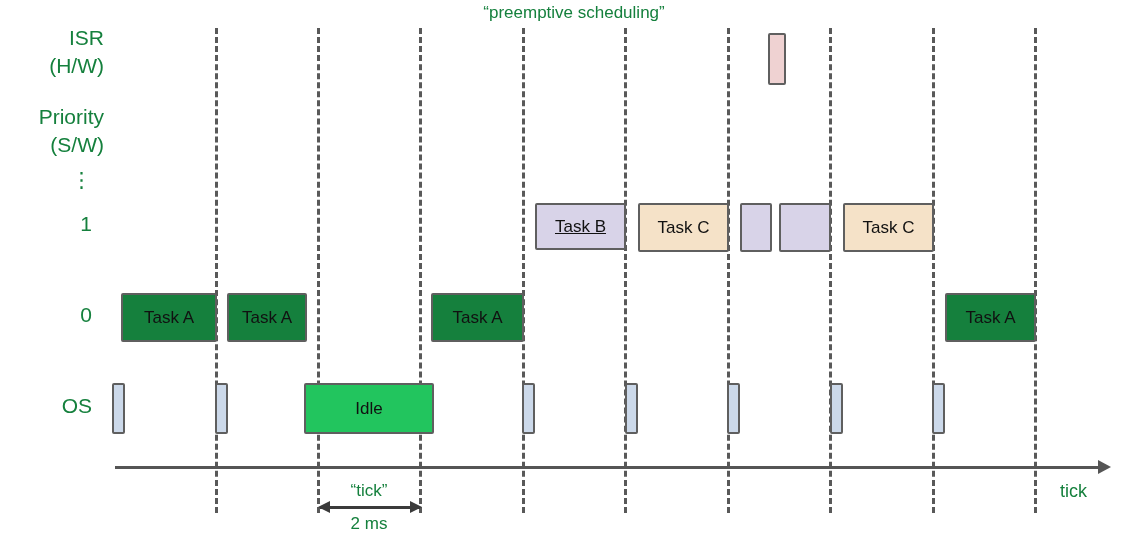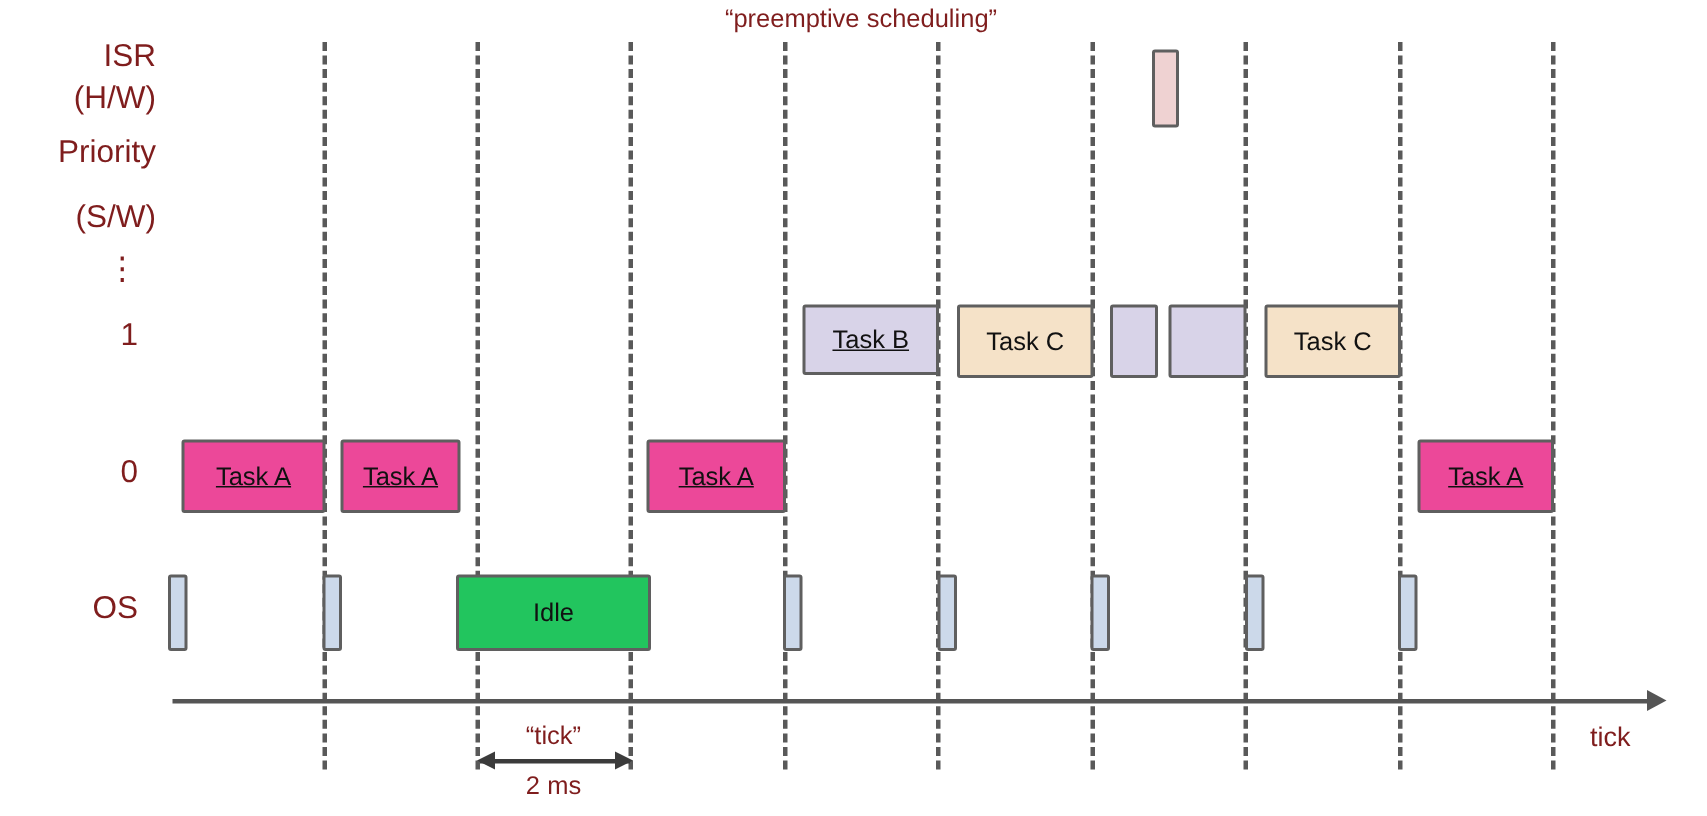--- a/index.html
+++ b/index.html
@@ -17,21 +17,21 @@
     height: 544px;
     overflow: hidden;
     background: #ffffff;
   }
 
   
   .lbl {
     position: absolute;
     white-space: pre;
     line-height: 1.15;
-    color: #7f1d1d;
+    color: #15803d;
   }
   .title {
     font-size: 17px;
     text-align: center;
     width: 420px;
   }
   .rowlabel {
     font-size: 21px;
     text-align: right;
   }
@@ -56,21 +56,21 @@
     position: absolute;
     box-sizing: border-box;
     border: 2.5px solid #5f5f5f;
     border-radius: 2px;
     display: flex;
     align-items: center;
     justify-content: center;
     font-size: 17px;
     color: #111;
   }
-  .box.task-a  { background: #ec4899; text-decoration: underline; }
+  .box.task-a  { background: #15803d; }
   .box.task-b  { background: #d8d3e8; }
   .box.task-c  { background: #f5e2c8; }
   .box.os      { background: #ccd9ea; }
   .box.isr     { background: #efd2d2; }
   .box.idle    { background: #22c55e; }
   .box.plain   { background: #d8d3e8; }
 
   
   .axis-line {
     position: absolute;
@@ -103,21 +103,21 @@
 </head>
 <body>
 
 <div id="stage">
 
   <div class="lbl title" style="left:364px; top:3px;">“preemptive scheduling”</div>
 
   <div class="lbl rowlabel" style="left:0px; top:26px; width:104px;">ISR</div>
   <div class="lbl rowlabel" style="left:0px; top:54px; width:104px;">(H/W)</div>
 
-  <div class="lbl rowlabel" style="left:0px; top:90px; width:104px;">Priority</div>
+  <div class="lbl rowlabel" style="left:0px; top:105px; width:104px;">Priority</div>
   <div class="lbl rowlabel" style="left:0px; top:133px; width:104px;">(S/W)</div>
 
   <div class="lbl rowlabel" style="left:0px; top:168px; width:92px;">⋮</div>
   <div class="lbl rowlabel" style="left:0px; top:212px; width:92px;">1</div>
   <div class="lbl rowlabel" style="left:0px; top:303px; width:92px;">0</div>
   <div class="lbl rowlabel" style="left:0px; top:394px; width:92px;">OS</div>
 
   <div id="gridlayer">
       <div class="vline" style="left: 215px; top: 28px; height: 485px;"></div>
       <div class="vline" style="left: 317px; top: 28px; height: 485px;"></div>

